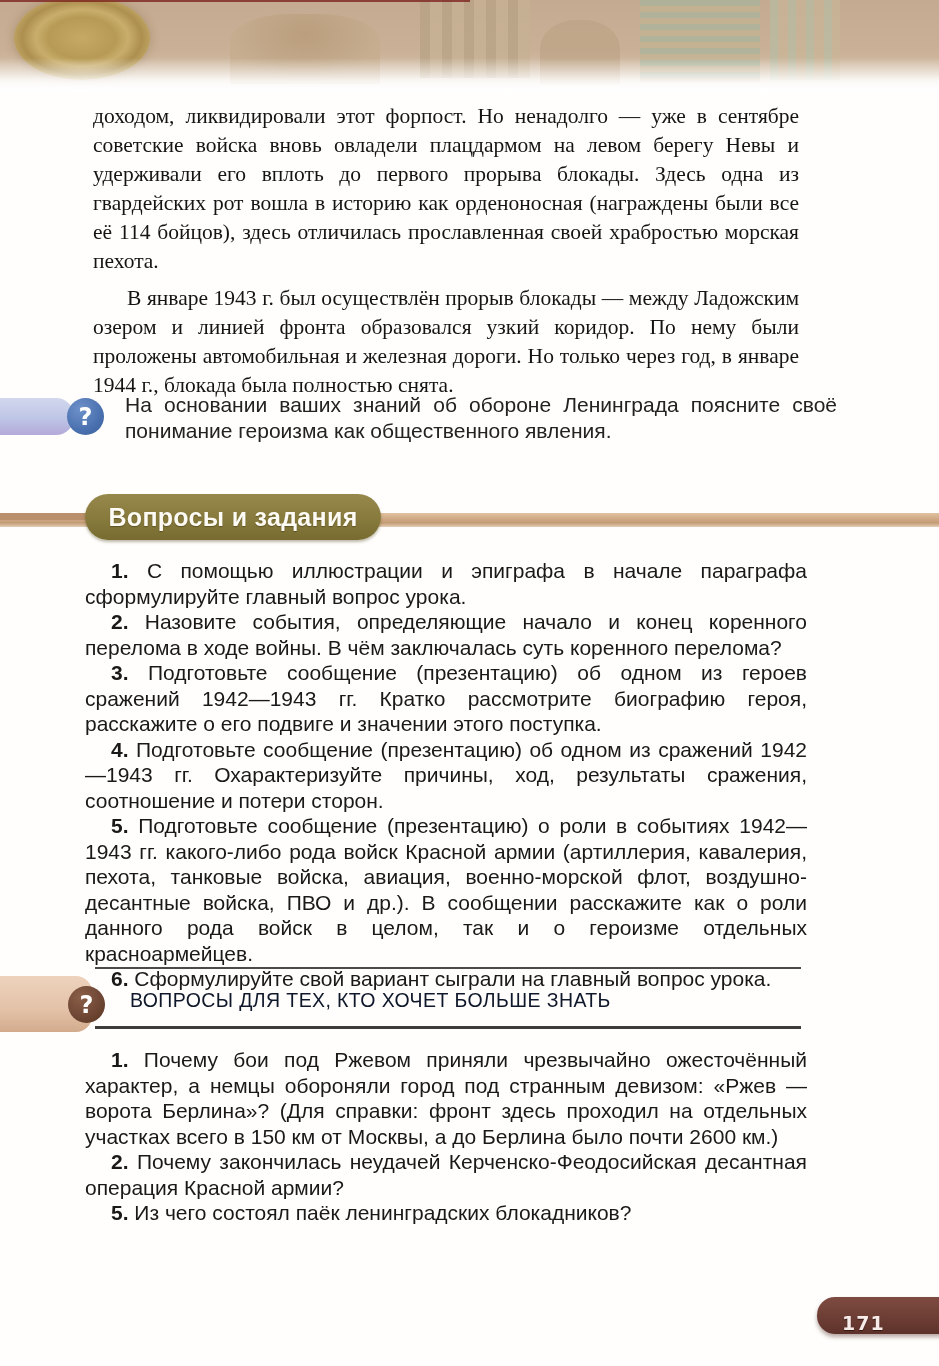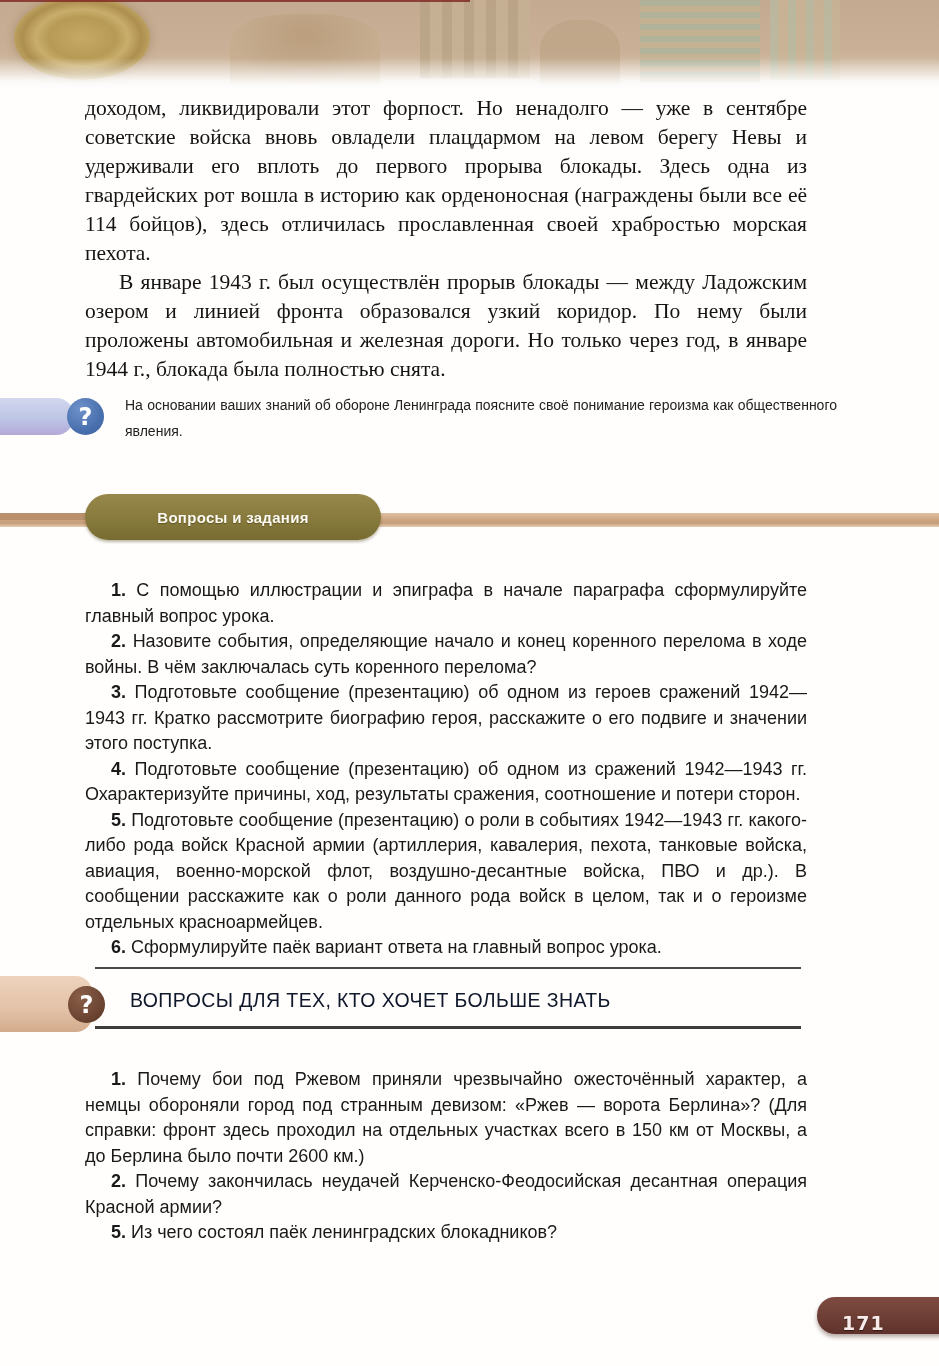--- a/index.html
+++ b/index.html
@@ -35,61 +35,61 @@
     background:linear-gradient(180deg,rgba(255,255,255,0) 0%,rgba(255,255,255,.85) 70%,#ffffff 100%);
   }
   .top-edge-line{position:absolute;left:0;top:0;width:470px;height:2px;background:#7d2420;opacity:.8;}
 
   
   .main-text{
     position:absolute;left:85px;top:94px;width:722px;
     font-family:"Liberation Serif",serif;font-size:21.5px;line-height:29px;
     text-align:justify;color:#141414;
   }
-  .main-text p{margin:0;}
+  .main-text p{margin:8px;}
   .main-text p.indent{text-indent:34px;}
 
   
   .inline-q{position:absolute;left:0;top:392px;width:939px;height:64px;}
   .inline-q .bar{
     position:absolute;left:0;top:6px;width:74px;height:37px;
     border-radius:0 18px 18px 0;
     background:linear-gradient(180deg,#d3d7ee 0%,#bec6e6 55%,#b3a9d8 100%);
   }
   .q-circle{
     position:absolute;display:flex;align-items:center;justify-content:center;
     width:37px;height:37px;border-radius:50%;
     color:#ffffff;font-weight:bold;font-size:24px;font-family:"DejaVu Sans",sans-serif;
   }
   .inline-q .q-circle{left:67px;top:6px;background:radial-gradient(circle at 35% 30%,#6e91c9 0%,#4a71af 60%,#3a5f9b 100%);}
   .inline-q .txt{
     position:absolute;left:125px;top:0;width:712px;
-    font-size:14px;line-height:26px;text-align:justify;color:#222;
+    font-size:21px;line-height:26px;text-align:justify;color:#222;
   }
 
   
   .badge-row{position:absolute;left:0;top:494px;width:939px;height:52px;}
   .badge-row .ribbon{
     position:absolute;left:0;top:19px;width:939px;height:14px;
     background:linear-gradient(180deg,#e0c2a2 0%,#cfa883 45%,#c49c76 70%,#e4cdb5 100%);
   }
   .badge-row .ribbon-hl{position:absolute;left:0;top:19px;width:90px;height:7px;background:#b98f6c;}
   .badge{
     position:absolute;left:85px;top:0;width:296px;height:46px;
     border-radius:23px;display:flex;align-items:center;justify-content:center;
     background:linear-gradient(180deg,#95884a 0%,#877a3c 55%,#776b31 100%);
     box-shadow:0 2px 3px rgba(90,80,40,.4);
   }
   .badge span{
-    color:#fdfbf4;font-weight:bold;font-size:15px;letter-spacing:.3px;
+    color:#fdfbf4;font-weight:bold;font-size:25px;letter-spacing:.3px;
     text-shadow:0 1px 1px rgba(70,60,20,.6);
   }
 
   
-  .q-list{position:absolute;left:85px;width:722px;font-size:18px;line-height:25.5px;color:#191919;margin-top:20px;}
+  .q-list{position:absolute;left:85px;width:722px;font-size:21px;line-height:25.5px;color:#191919;}
   .q-list.first{top:558px;}
   .q-list.second{top:1047px;}
   .q-list p{margin:0;text-indent:26px;text-align:justify;}
   .q-list b{font-weight:bold;}
 
   
   .adv-header{position:absolute;left:0;top:962px;width:939px;height:72px;}
   .adv-header .rule-top{position:absolute;left:95px;top:5px;width:706px;height:2px;background:#4a4a4a;}
   .adv-header .rule-bottom{position:absolute;left:95px;top:64px;width:706px;height:3px;background:#3c3c3c;}
   .adv-header .side-tab{
@@ -151,21 +151,21 @@
       <span>Вопросы и задания</span>
     </div>
   </div>
 
   <div class="q-list first">
     <p><b>1.</b> <span>С помощью иллюстрации и эпиграфа в начале параграфа сформулируйте главный вопрос урока.</span></p>
     <p><b>2.</b> <span>Назовите события, определяющие начало и конец коренного перелома в ходе войны. В чём заключалась суть коренного перелома?</span></p>
     <p><b>3.</b> <span>Подготовьте сообщение (презентацию) об одном из героев сражений 1942—1943 гг. Кратко рассмотрите биографию героя, расскажите о его подвиге и значении этого поступка.</span></p>
     <p><b>4.</b> <span>Подготовьте сообщение (презентацию) об одном из сражений 1942—1943 гг. Охарактеризуйте причины, ход, результаты сражения, соотношение и потери сторон.</span></p>
     <p><b>5.</b> <span>Подготовьте сообщение (презентацию) о роли в событиях 1942—1943 гг. какого-либо рода войск Красной армии (артиллерия, кавалерия, пехота, танковые войска, авиация, военно-морской флот, воздушно-десантные войска, ПВО и др.). В сообщении расскажите как о роли данного рода войск в целом, так и о героизме отдельных красноармейцев.</span></p>
-    <p><b>6.</b> <span>Сформулируйте паёк вариант ответа на главный вопрос урока.</span></p>
+    <p><b>6.</b> <span>Сформулируйте свой вариант сыграли на главный вопрос урока.</span></p>
   </div>
 
   <div class="adv-header">
     <div class="rule-top"></div>
     <div class="side-tab"></div>
     <div class="q-circle">?</div>
     <div class="title">ВОПРОСЫ ДЛЯ ТЕХ, КТО ХОЧЕТ БОЛЬШЕ ЗНАТЬ</div>
     <div class="rule-bottom"></div>
   </div>
 

